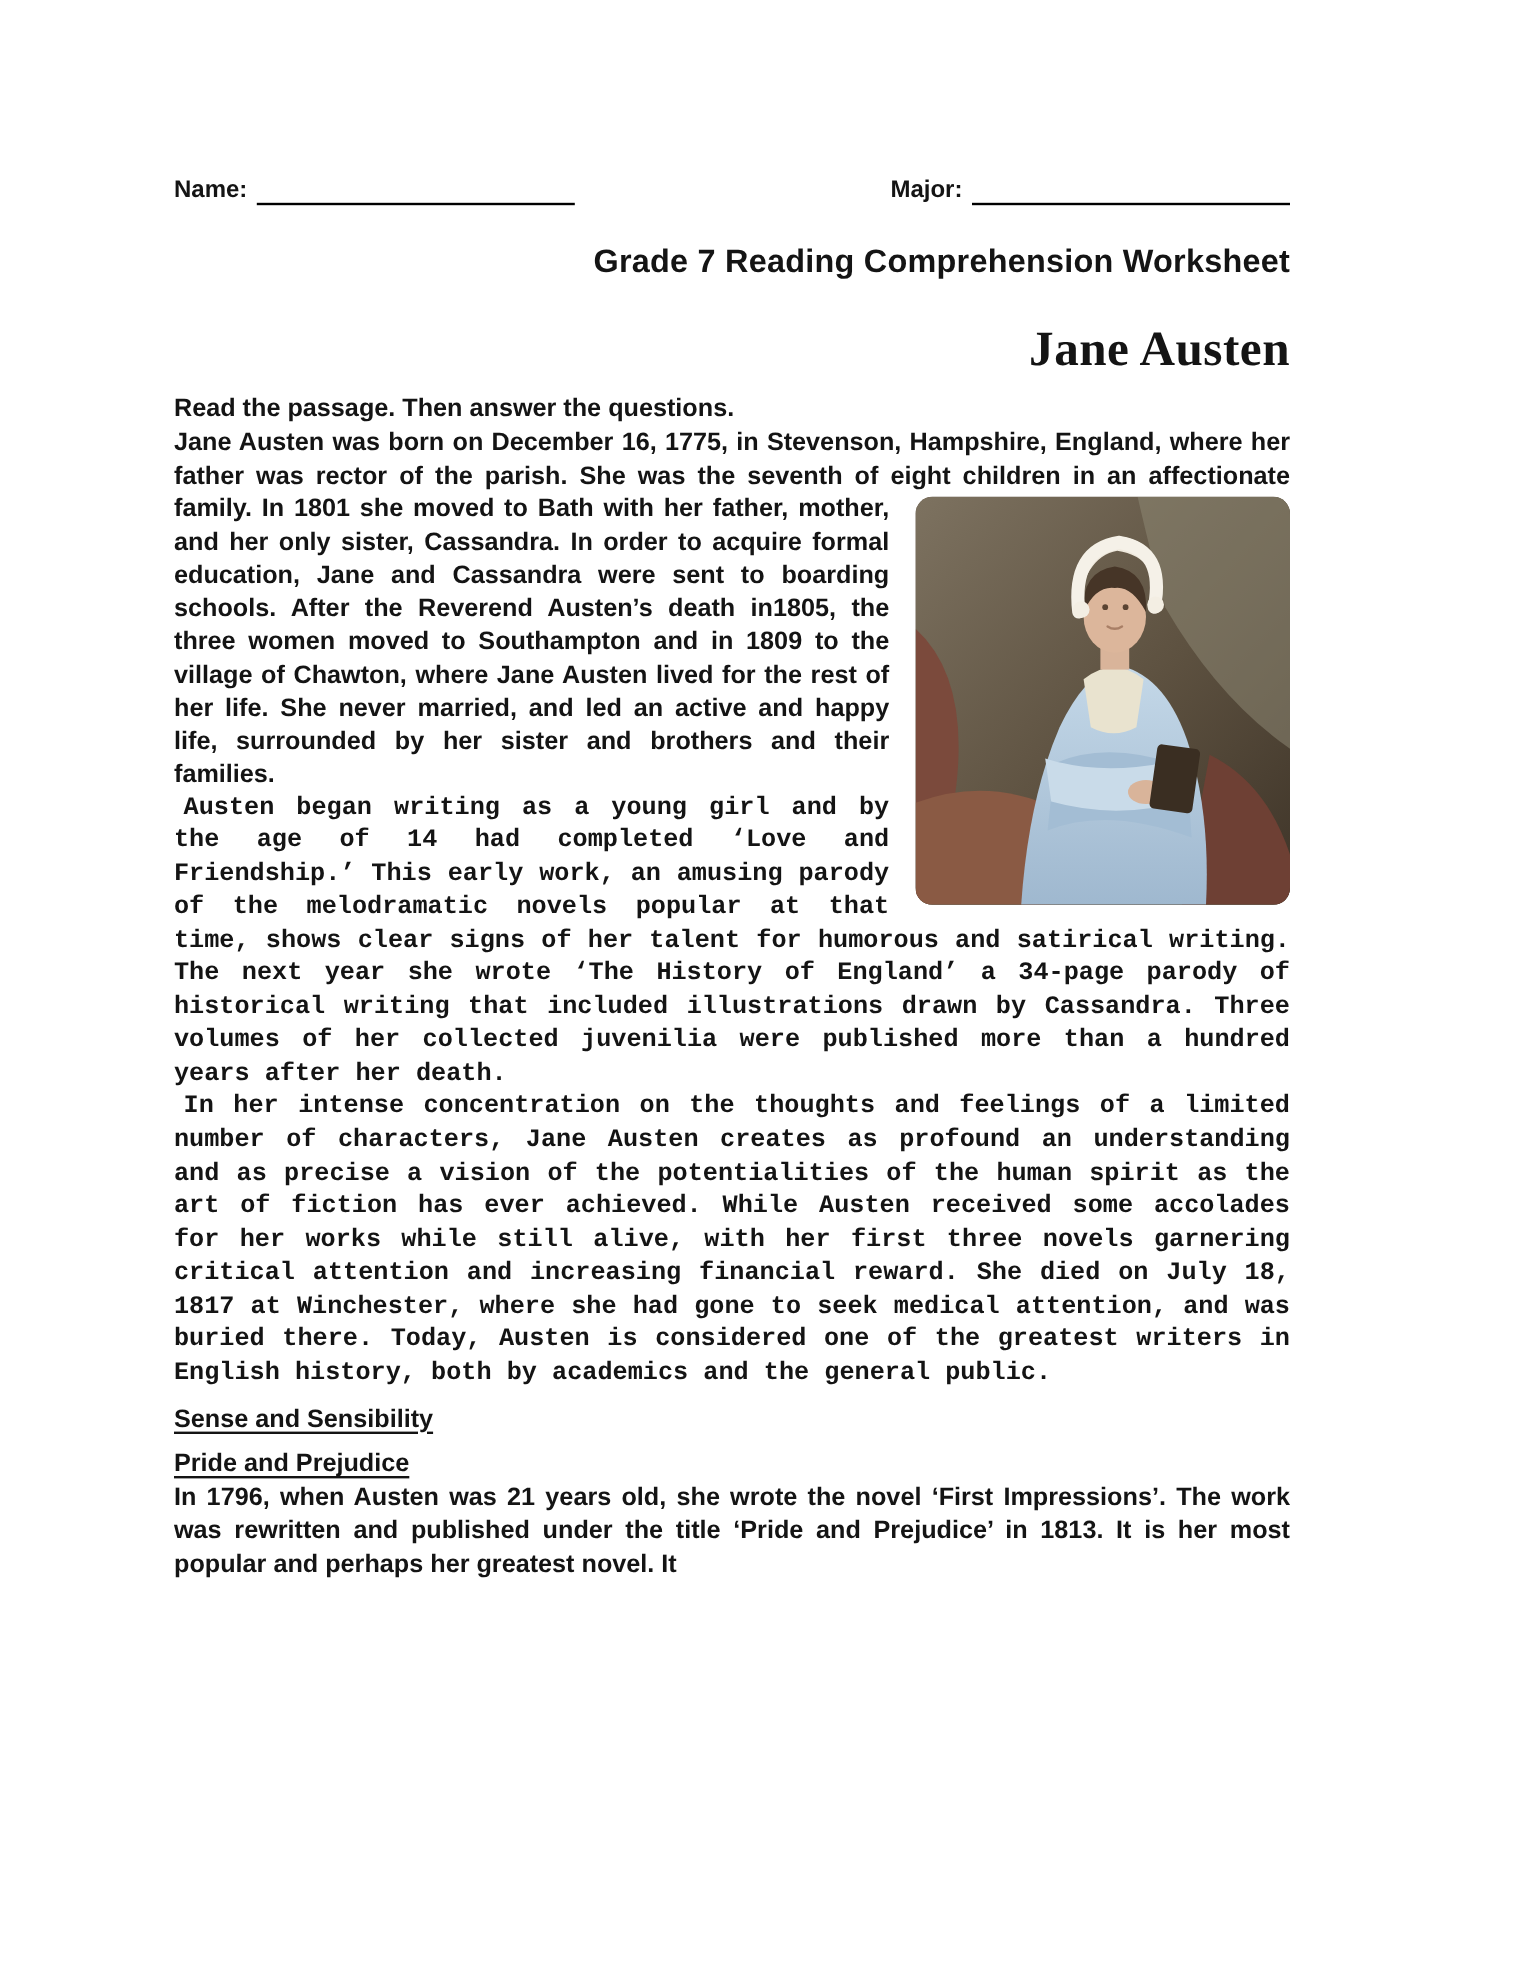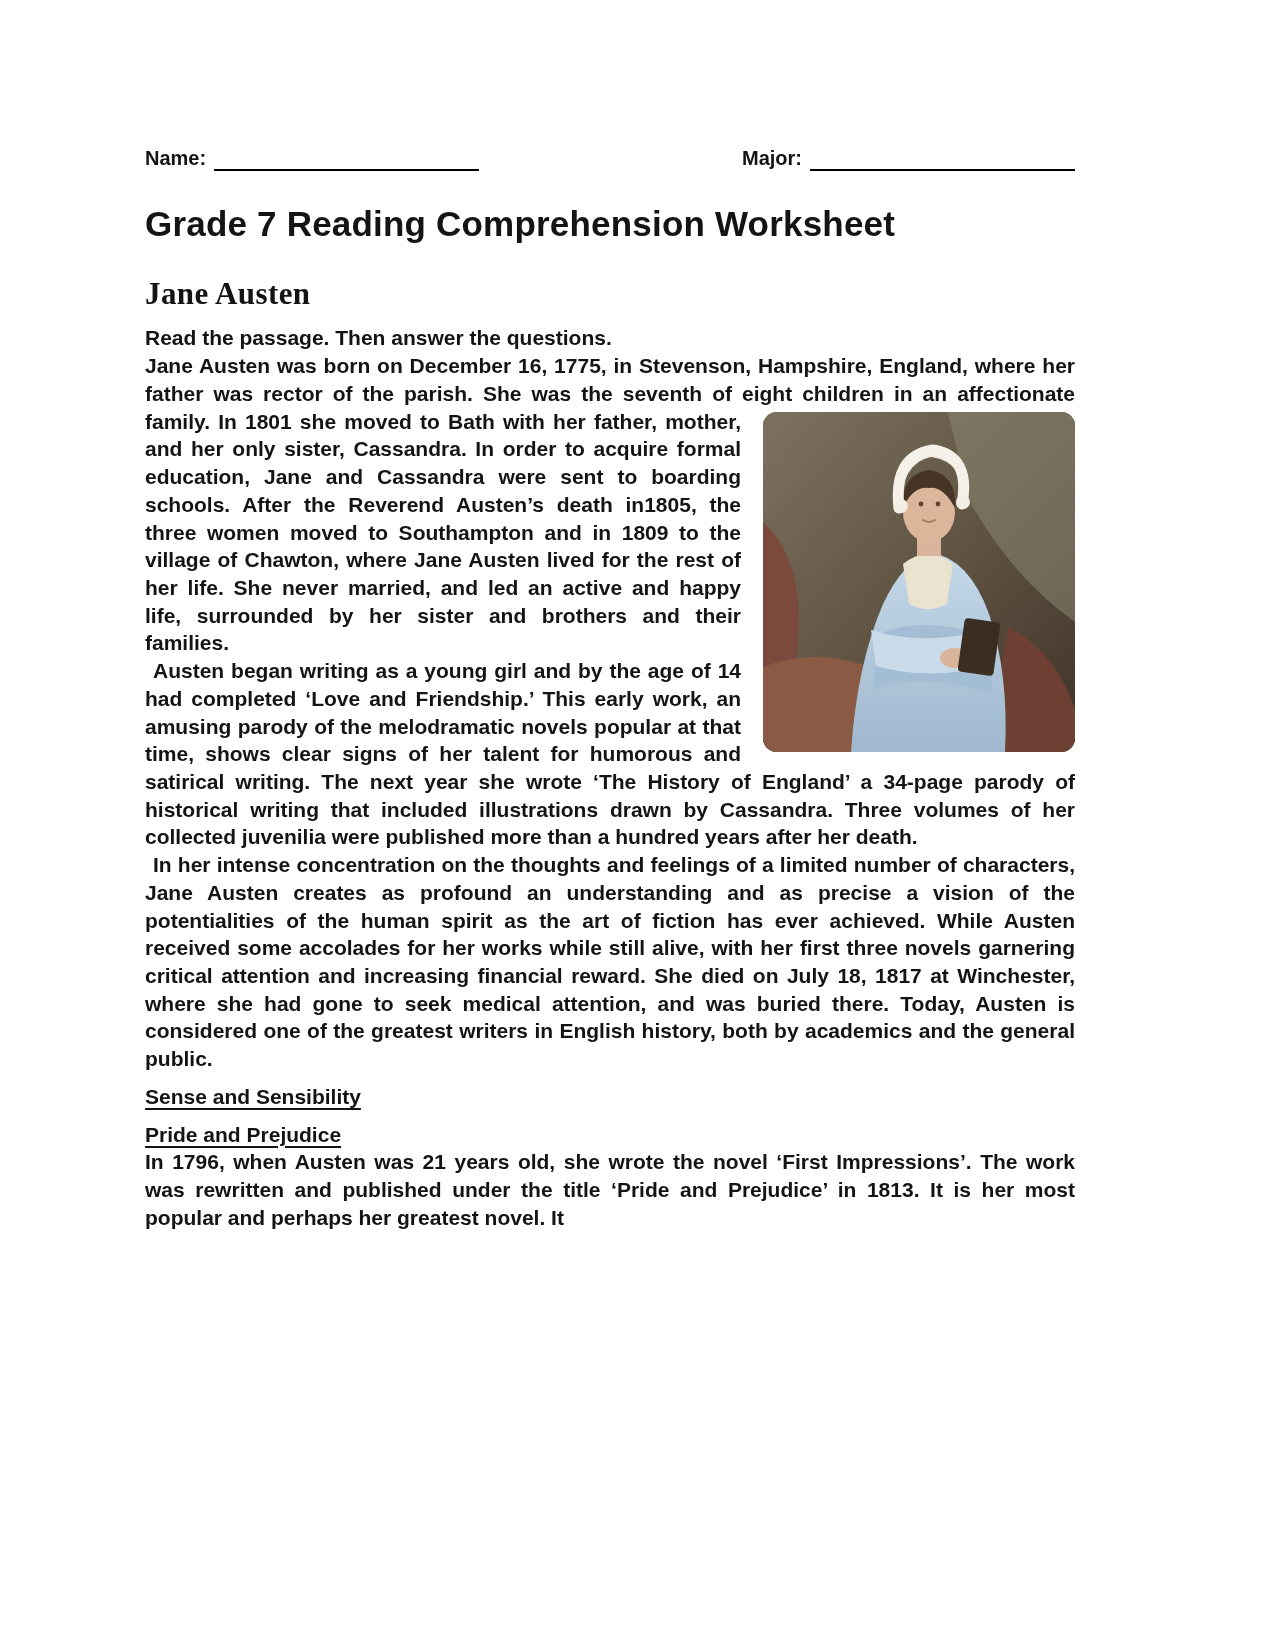--- a/index.html
+++ b/index.html
@@ -25,36 +25,36 @@
   }
   .field-group { display: flex; align-items: flex-end; }
   .blank-line {
     display: inline-block;
     width: 265px;
     height: 20px;
     border-bottom: 2px solid #000;
     margin-left: 8px;
   }
   .worksheet-title {
-    text-align: left;
-    font-size: 35px;
+    text-align: right;
+    font-size: 27px;
     margin-top: 30px;
     letter-spacing: 0.2px;
   }
   .page-subtitle {
-    text-align: left;
+    text-align: right;
     font-family: "Liberation Serif", serif;
-    font-size: 31px;
+    font-size: 41px;
     margin-top: 26px;
     letter-spacing: 0.4px;
   }
   .instruction { margin-top: 10px; }
   .passage { text-align: justify; }
   .passage p { margin: 0; }
-  .passage p.indent { text-indent: 8px; }
+  .passage p.indent { text-indent: 8px; font-family: Liberation Mono, monospace; }
   .portrait {
     float: right;
     width: 312px;
     height: 340px;
     margin: 4px 0 10px 22px;
     border-radius: 14px;
     overflow: hidden;
     background: #5d5140;
   }
   .portrait svg { display: block; }

